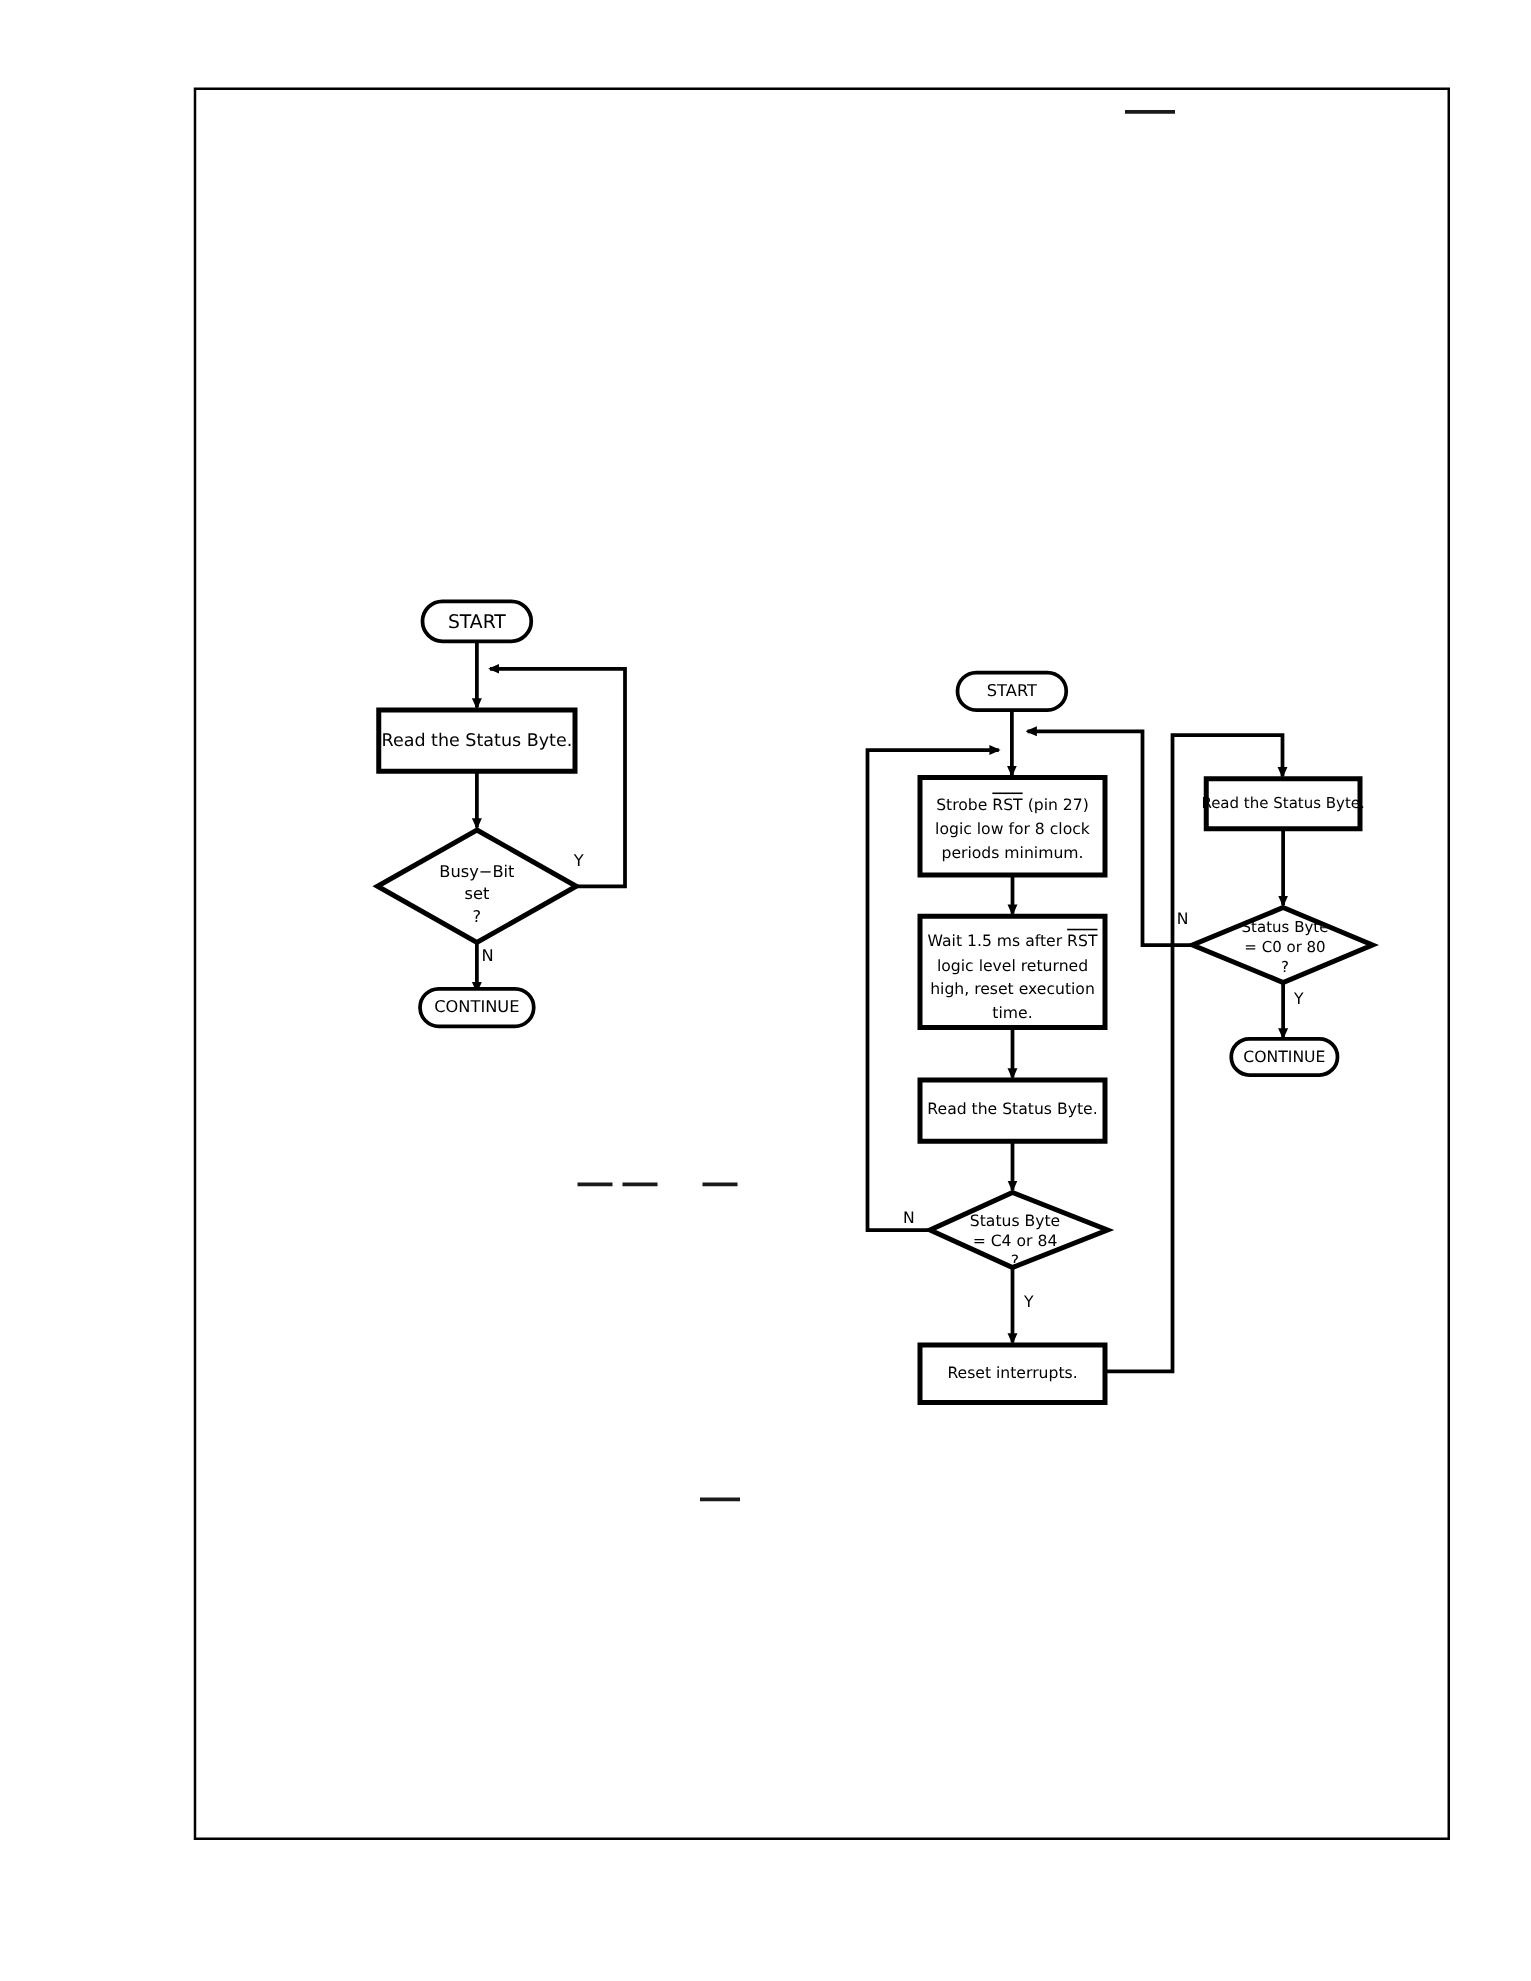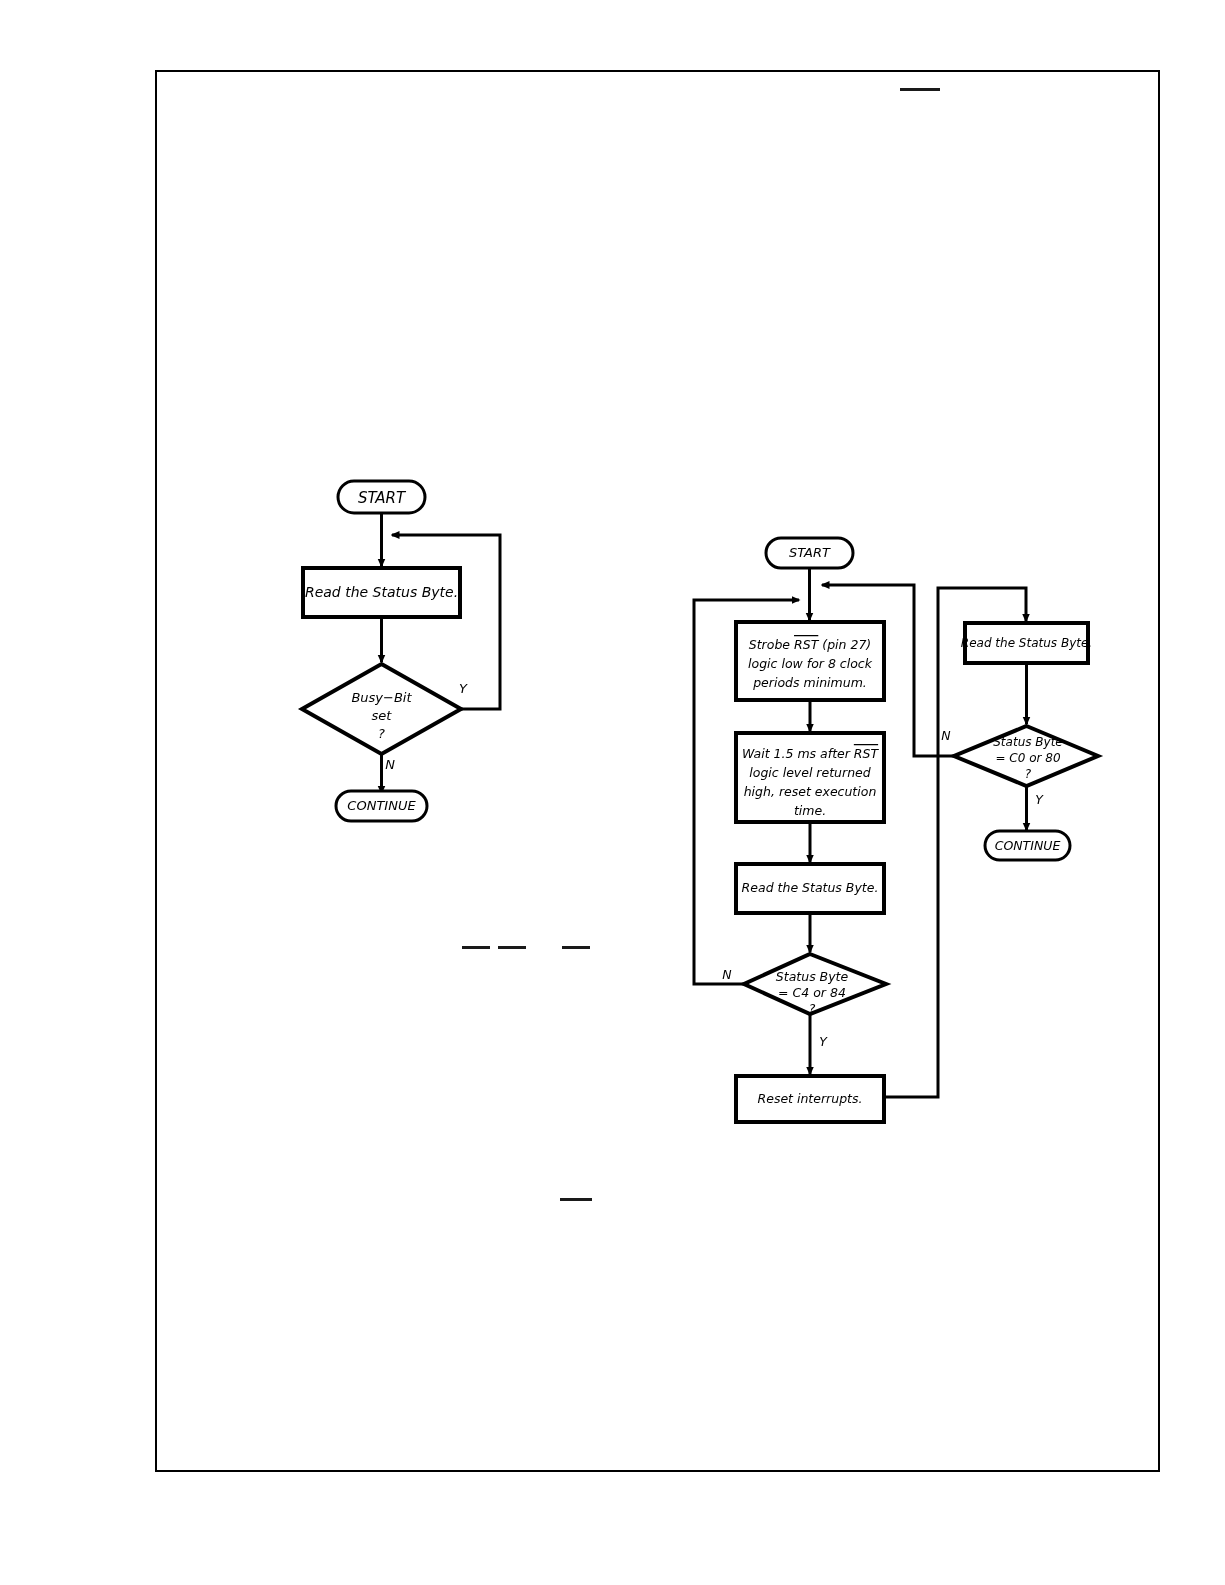--- a/index.html
+++ b/index.html
@@ -14,21 +14,20 @@
     font-family: "DejaVu Sans", sans-serif;
     position: relative;
     overflow: hidden;
   }
   #page {
     position: absolute;
     left: 0; top: 0;
     width: 1225px;
     height: 1585px;
     background: #ffffff;
-    font-style: italic;
   }
   #page-border {
     position: absolute;
     left: 155px;
     top: 70px;
     width: 1005px;
     height: 1402px;
     border: 2px solid #000000;
     box-sizing: border-box;
     background: #ffffff;

